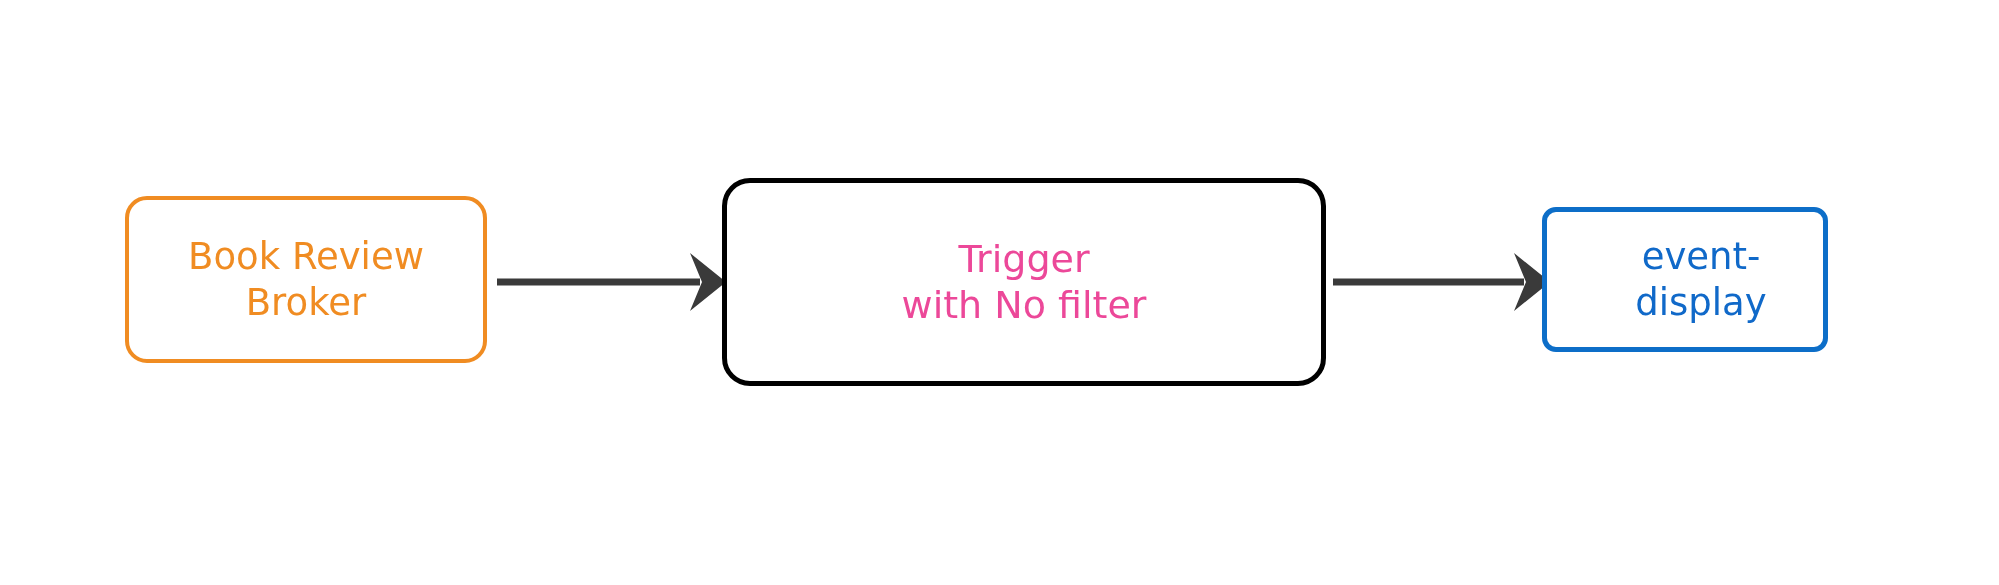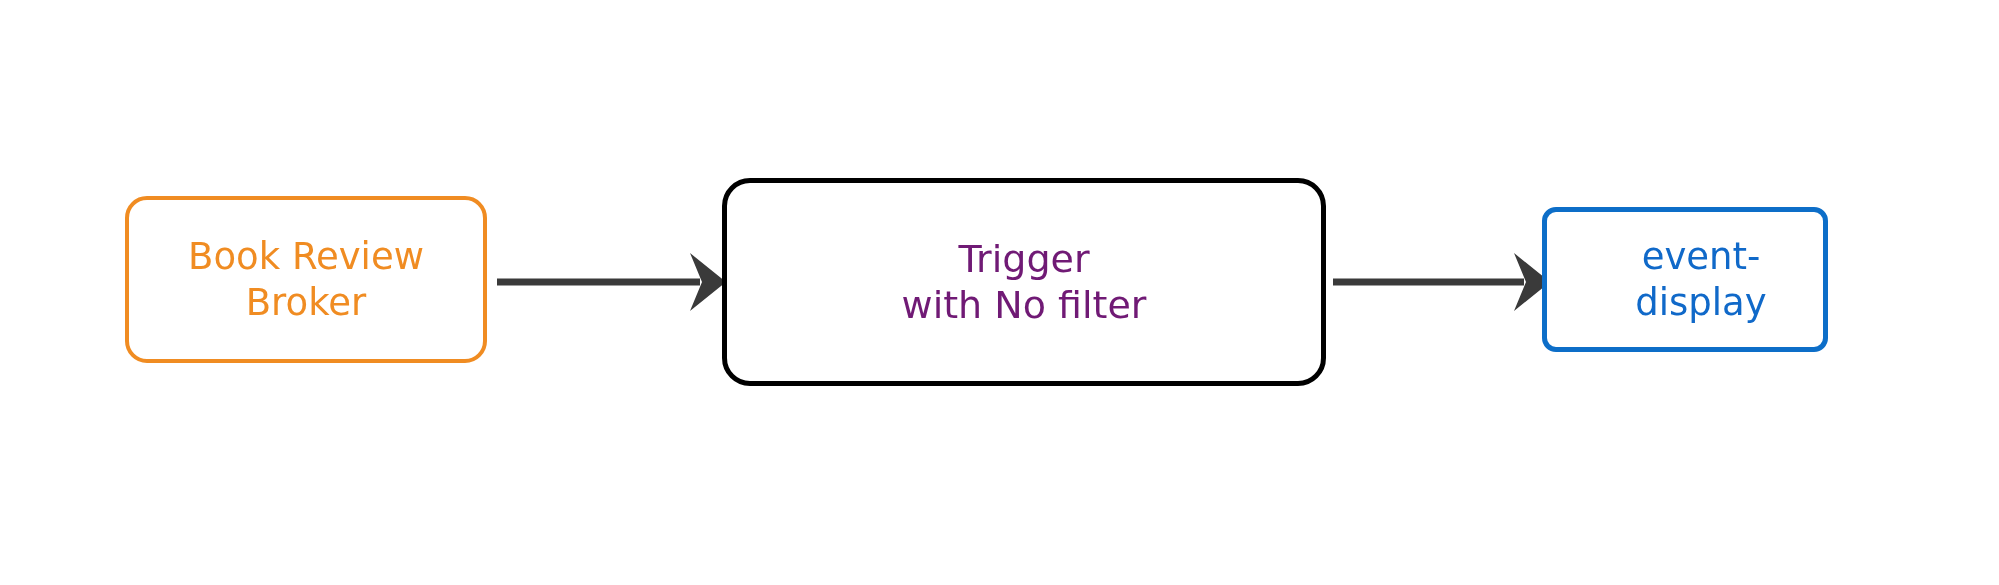--- a/index.html
+++ b/index.html
@@ -45,21 +45,21 @@
   }
 
   
   .node-trigger {
     left: 722px;
     top: 178px;
     width: 604px;
     height: 208px;
     border: 5px solid #000000;
     border-radius: 28px;
-    color: #701a75;
+    color: #ec4899;
     font-size: 38px;
   }
 
   
   .node-sink {
     left: 1542px;
     top: 207px;
     width: 286px;
     height: 145px;
     border: 5px solid #0d6ec8;

